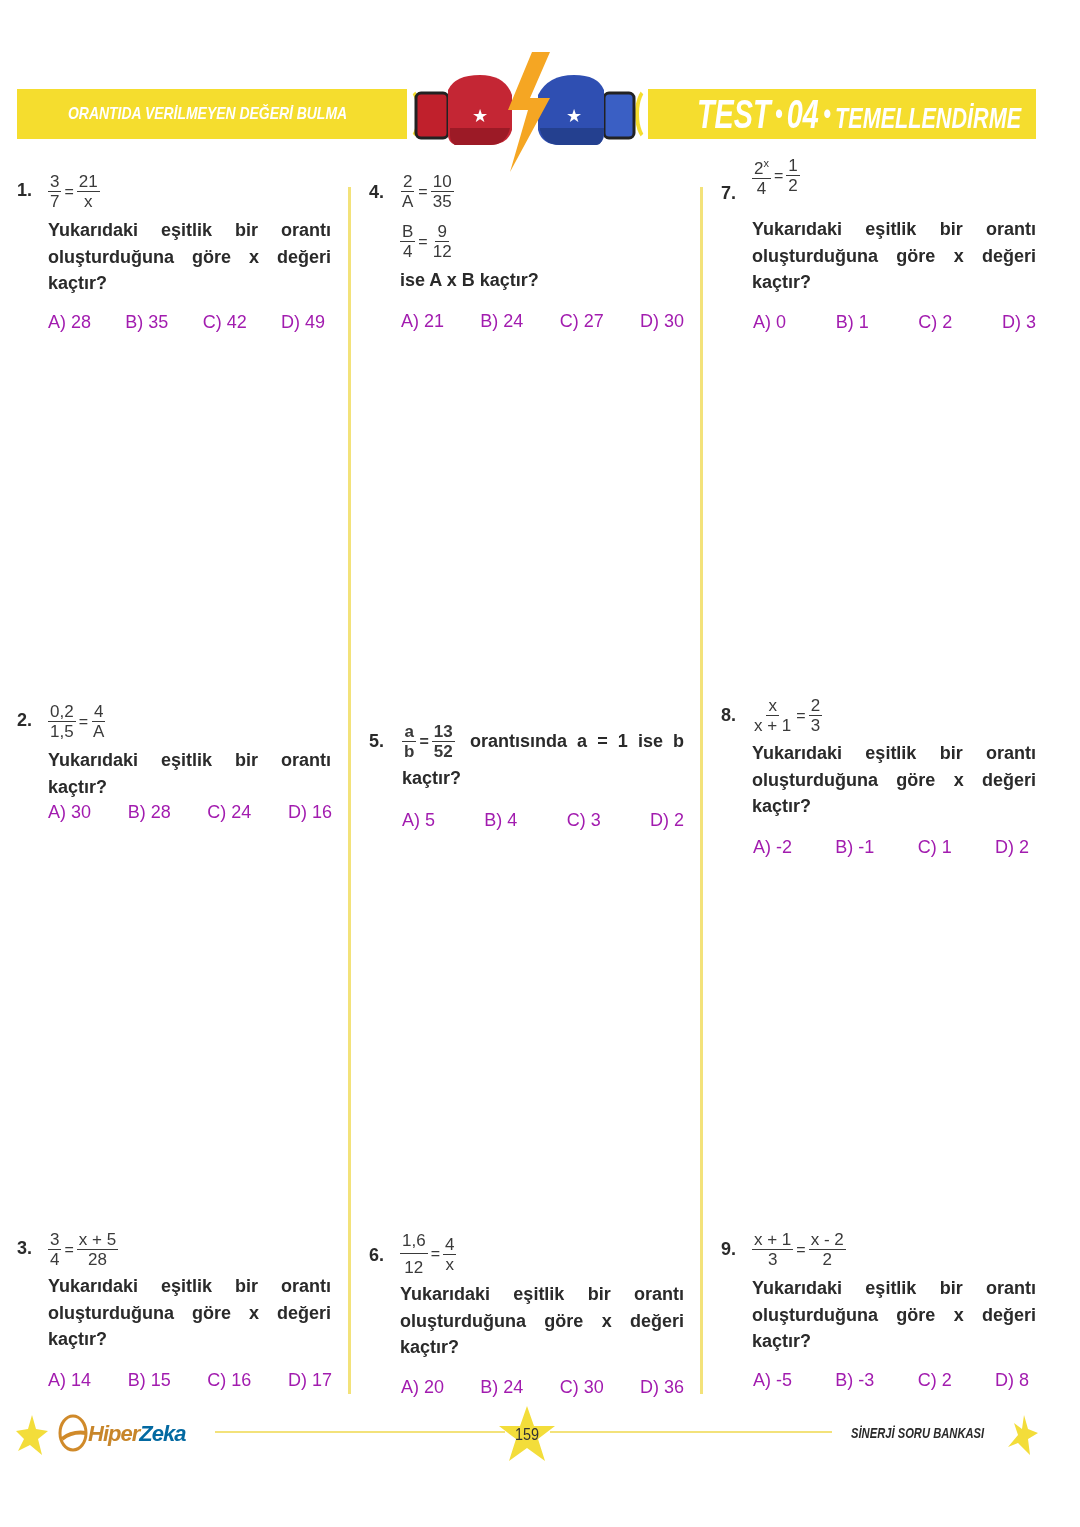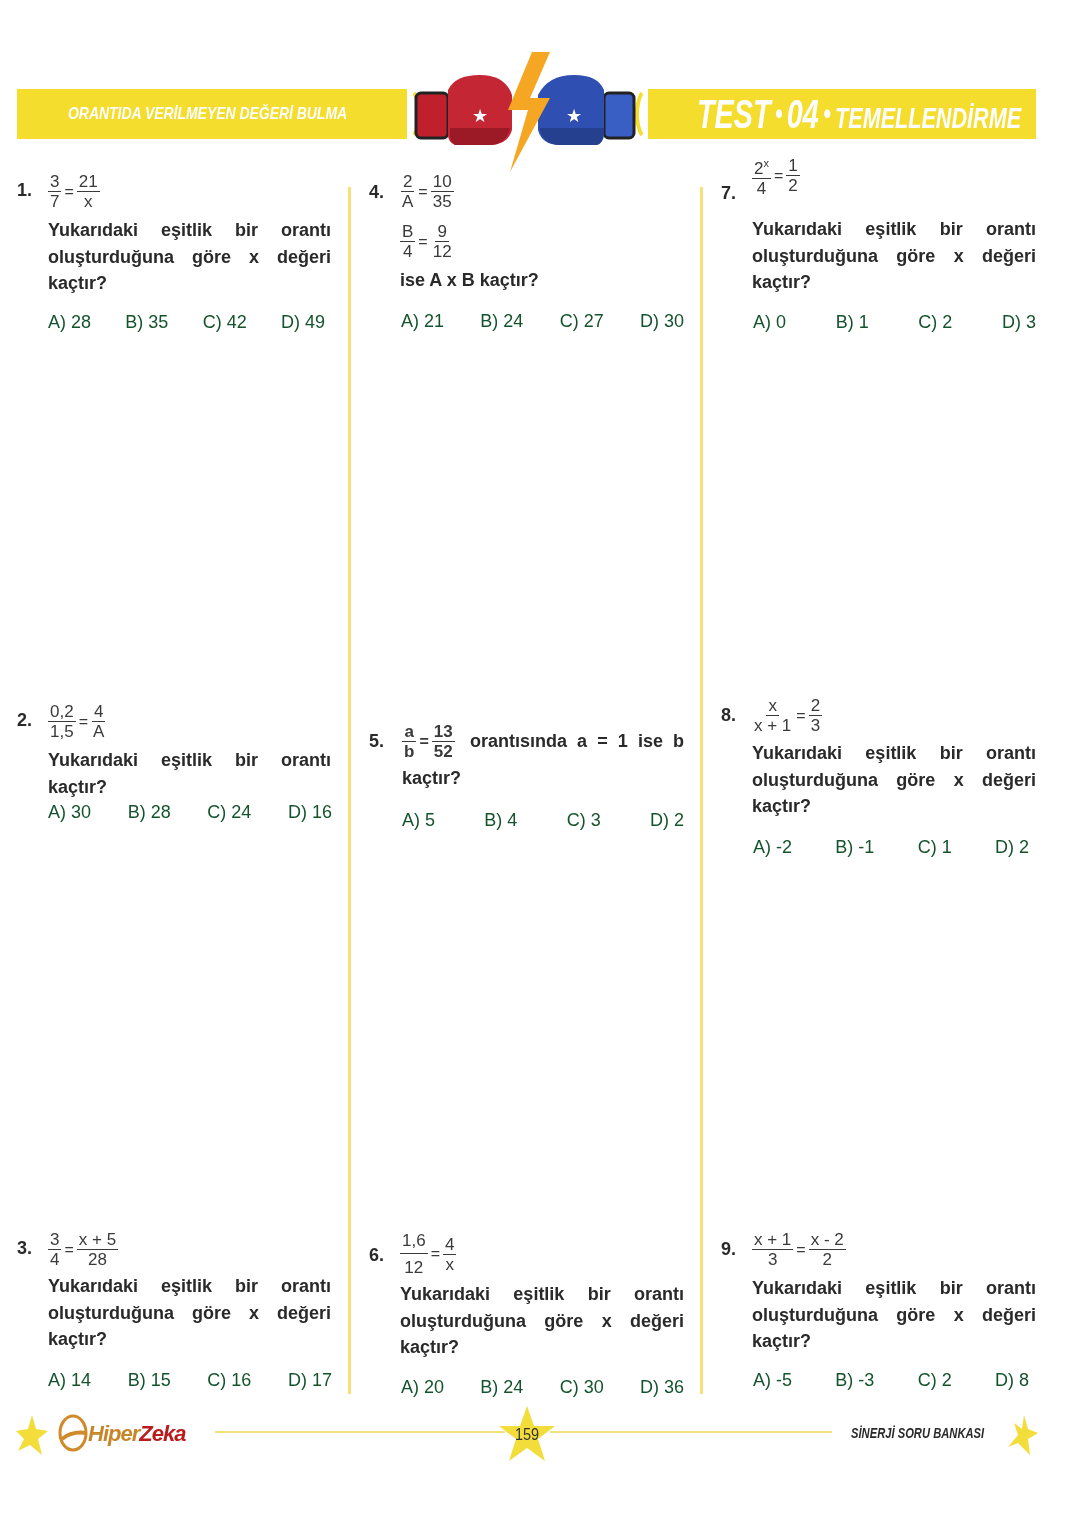--- a/index.html
+++ b/index.html
@@ -32,32 +32,32 @@
   .divider { position: absolute; width: 3px; background: #f3e27a; }
   .q-num { position: absolute; font-weight: bold; font-size: 18px; color: #2a2a2a; }
   .eq { position: absolute; display: flex; align-items: center; font-size: 17px; color: #3a3a3a; }
   .frac { display: inline-flex; flex-direction: column; align-items: center; line-height: 17px; }
   .frac .num { border-bottom: 1.5px solid #3a3a3a; padding: 0 2px 1px; }
   .frac .den { padding: 1px 2px 0; }
   .eqsign { margin: 0 3px; font-size: 16px; }
   .eq.bold { font-weight: bold; }
   .stem { position: absolute; font-weight: bold; font-size: 18px; line-height: 26.5px;
           text-align: justify; text-align-last: left; color: #2a2a2a; }
-  .opts { position: absolute; display: flex; justify-content: space-between; font-size: 18px; color: #14532d; }
+  .opts { position: absolute; display: flex; justify-content: space-between; font-size: 18px; color: #a21caf; }
   .inline-text { font-weight: bold; font-size: 18px; color: #2a2a2a; }
 
   
   .footer-line-l { position: absolute; left: 215px; top: 1431px; width: 290px; height: 2px; background: #f3e27a; }
   .footer-line-r { position: absolute; left: 550px; top: 1431px; width: 282px; height: 2px; background: #f3e27a; }
   .page-num { position: absolute; left: 508px; top: 1425px; width: 38px; text-align: center;
               font-size: 17px; color: #333; transform: scaleX(0.85); }
   .brand { position: absolute; left: 88px; top: 1421px; font-size: 22px; font-weight: bold; font-style: italic;
            letter-spacing: -1px; }
   .brand .a { color: #c8862a; }
-  .brand .b { color: #b91c1c; }
+  .brand .b { color: #0369a1; }
   .series { position: absolute; left: 851px; top: 1425px; font-size: 14px; font-weight: bold; font-style: italic;
             color: #2a2a2a; transform: scaleX(0.8); transform-origin: left center; white-space: nowrap; }
 </style>
 </head>
 <body>
 
 <div class="banner-left"></div>
 <div class="banner-left-cap"></div>
 <div class="banner-right"></div>
 <div class="banner-right-cap"></div>

